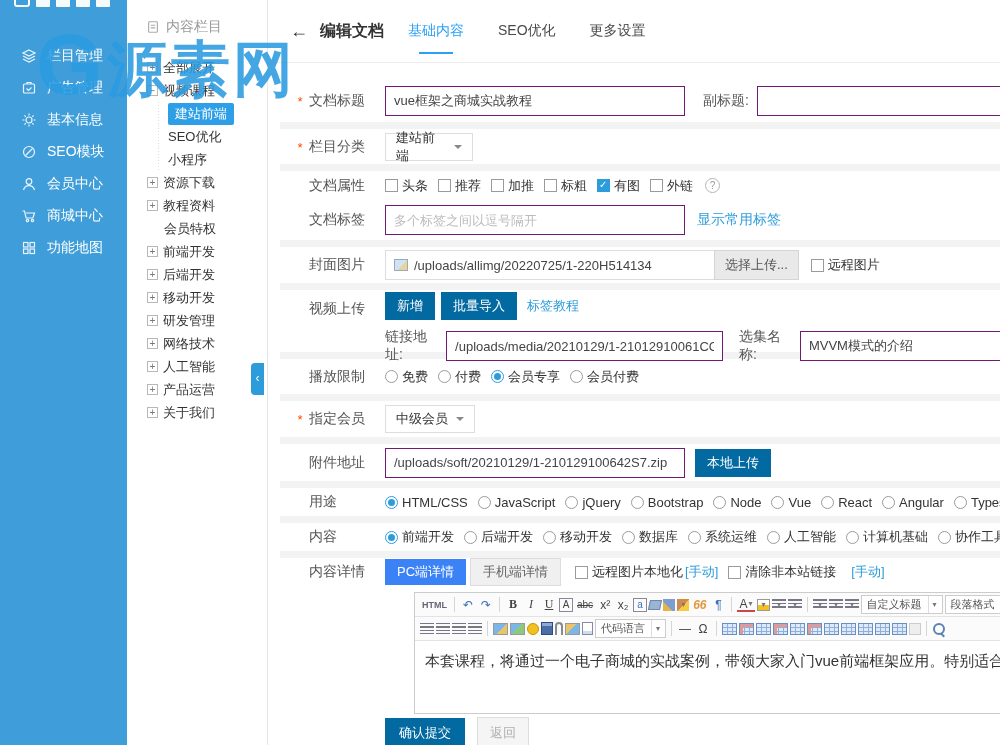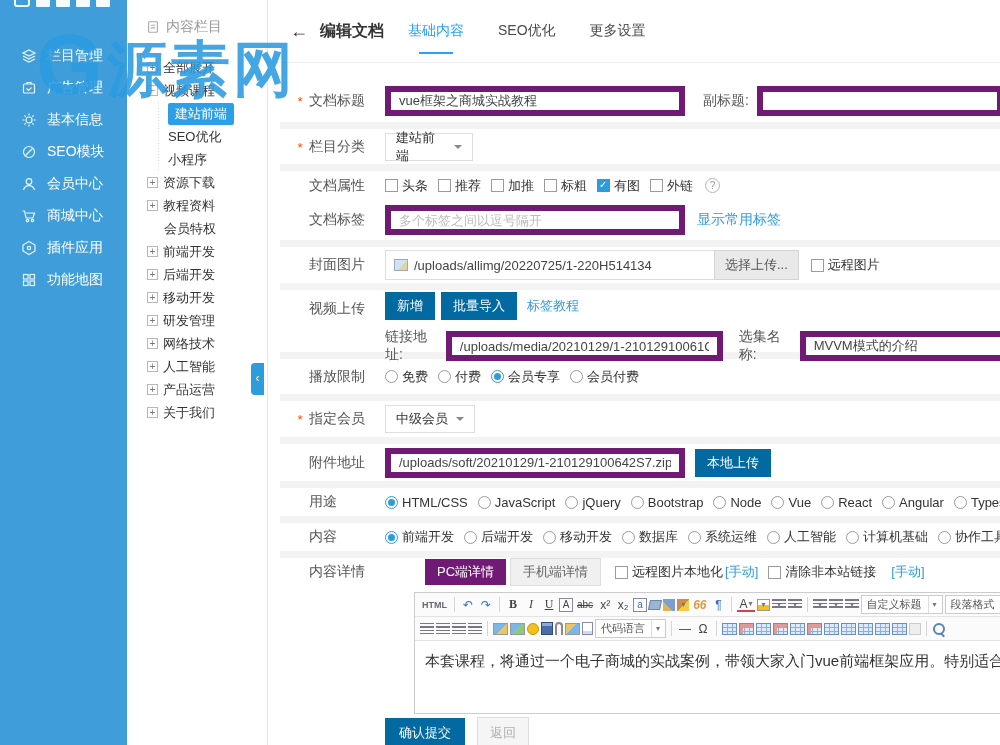--- a/index.html
+++ b/index.html
@@ -54,21 +54,21 @@
   .frow { display:flex; align-items:center; padding-left:29px; }
   .flabel { width:88px; flex:none; padding-left:12px; position:relative; font-size:14px; color:#555; }
   .ast { position:absolute; left:0; top:2px; color:#ff4a00; font-size:13px; }
   .r-title{height:42px;} .r-cat{height:35px;} .r-attr{height:29px;} .r-tags{height:40px;}
   .r-cover{height:36px;} .r-video{height:62px; align-items:flex-start; padding-top:2px;}
   .r-play{height:35px;} .r-member{height:36px;} .r-attach{height:37px;}
   .r-usage{height:28px;} .r-ccat{height:28px;}
   .r-detail{display:block; padding-left:29px;}
   .r-foot{height:30px; padding-left:117px; margin-top:4px;}
 
-  input.txt { height:30px; border:6px solid #701a75; padding:0 8px; font-size:13px; color:#444;
+  input.txt { height:30px; border:1px solid #701a75; padding:0 8px; font-size:13px; color:#444;
               font-family:inherit; outline:none; }
   input.txt::placeholder { color:#bbb; }
   .w300{width:300px;} .w246{width:246px;} .w310{width:310px;} .w255{width:255px;}
   .sublab { font-size:14px; color:#555; margin:0 8px 0 18px; }
   .selbox { height:28px; border:1px solid #ddd; display:inline-flex; align-items:center; gap:8px;
             padding:0 10px; font-size:13px; color:#333; cursor:pointer; }
   .selbox.wcat { width:88px; justify-content:center; }
   .tri { width:0; height:0; border:4px solid transparent; border-top-color:#888; margin-top:4px; }
 
   .cb,.rd { display:inline-flex; align-items:center; margin-right:10px; font-size:13px; color:#333; cursor:pointer; white-space:nowrap; }
@@ -91,21 +91,21 @@
   .btn-blue { background:#0369a1; color:#fff; padding:5px 12px; }
   .btn-gray { background:#e9e9e9; color:#555; border:1px solid #d4d4d4; padding:5px 10px; }
   .btn-upl  { margin-left:-1px; height:30px; }
   .vrow2 { display:flex; align-items:center; margin-top:8px; }
   .vlab { font-size:14px; color:#555; margin-right:8px; }
   .gap16 { margin-left:16px; }
   .nowrap { white-space:nowrap; overflow:hidden; }
 
   .dtabs { display:flex; align-items:center; height:28px; }
   .dtab { font-size:13px; padding:4px 12px; cursor:pointer; }
-  .dtab.on { background:#701a75; color:#fff;margin-left:40px; }
+  .dtab.on { background:#3b82f6; color:#fff; }
   .dtab.off { background:#f0f0f0; color:#666; border:1px solid #ddd; margin-left:4px; }
   .dopts { margin-left:14px; display:flex; align-items:center; }
 
   
   .editor { margin:6px 0 0 117px; width:645px; border:1px solid #ccc; }
   .tb-row { display:flex; align-items:center; height:24px; background:#fbfbfb; border-bottom:1px solid #e3e3e3;
             padding:0 4px; overflow:hidden; white-space:nowrap; }
   .ti { display:inline-flex; align-items:center; justify-content:center; min-width:16px; height:20px;
         margin:0 1px; padding:0 2px; font-size:12px; color:#444; cursor:pointer; flex:none; }
   .ti .cr { font-size:8px; color:#777; margin-left:1px; }
@@ -203,27 +203,20 @@
     <div class="mitem">
       <svg class="micon" viewBox="0 0 16 16">
           <path d="M1.5 3h2l1.6 7h6.8l1.6-5H5"></path>
           <circle cx="6.5" cy="12.5" r="1.2"></circle>
           <circle cx="11.5" cy="12.5" r="1.2"></circle>
         </svg>
       <span>商城中心</span>
     </div>
     <div class="mitem">
       <svg class="micon" viewBox="0 0 16 16">
-          <path d="M8 1.5 14 5v6l-6 3.5L2 11V5Z"></path>
-          <circle cx="8" cy="8" r="1.6"></circle>
-        </svg>
-      <span>插件应用</span>
-    </div>
-    <div class="mitem">
-      <svg class="micon" viewBox="0 0 16 16">
           <rect x="2.5" y="2.5" width="4.5" height="4.5"></rect>
           <rect x="9" y="2.5" width="4.5" height="4.5"></rect>
           <rect x="2.5" y="9" width="4.5" height="4.5"></rect>
           <rect x="9" y="9" width="4.5" height="4.5"></rect>
         </svg>
       <span>功能地图</span>
     </div>
   </div>
 </div>
 

